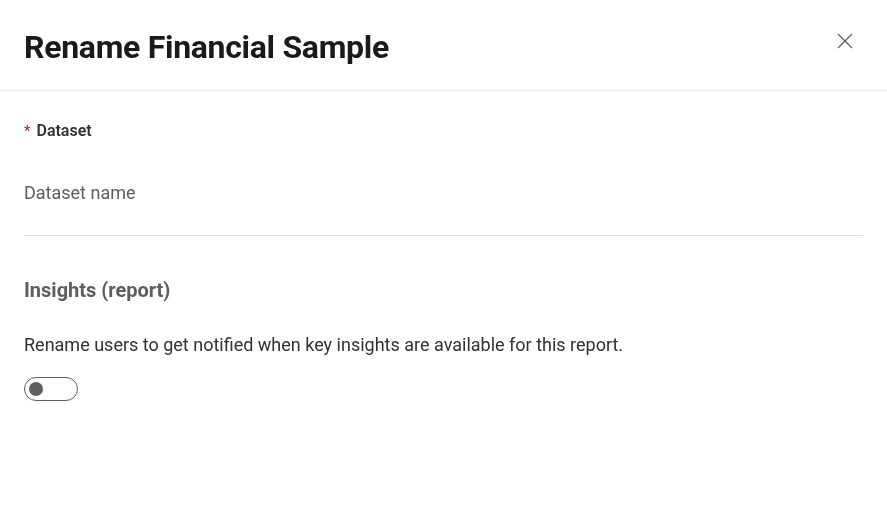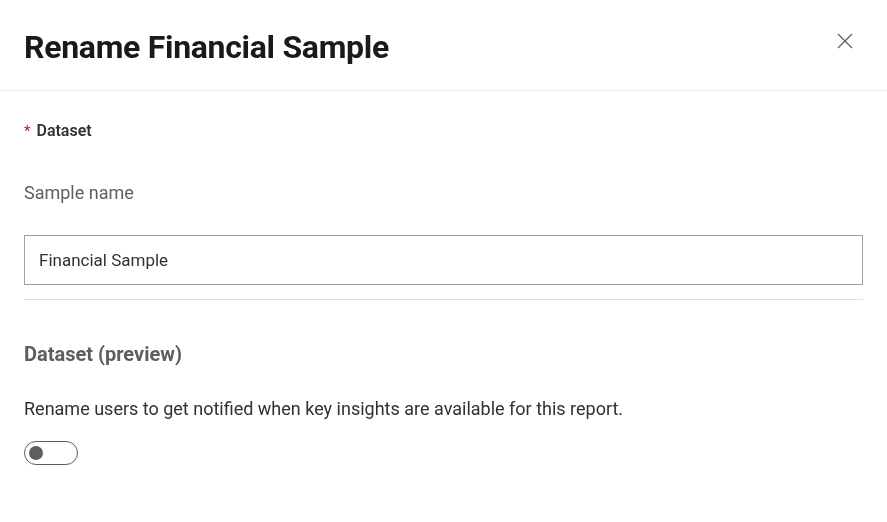--- a/index.html
+++ b/index.html
@@ -133,26 +133,25 @@
     </span>
   </button>
 </div>
 
 <div class="content">
   <div class="required-row">
     <span class="asterisk">*</span>
     <span class="required-text">Dataset</span>
   </div>
 
-  <div class="field-label">Sample name</div>
+  <div class="field-label">Dataset name</div>
 
-  <input type="text" class="text-input" value="Financial Sample" style="">
 
   <div class="divider"></div>
 
-  <h2 class="section-heading">Dataset (preview)</h2>
+  <h2 class="section-heading">Insights (report)</h2>
 
   <p class="section-description">Rename users to get notified when key insights are available for this report.</p>
 
   <div class="toggle">
     <div class="toggle-knob"></div>
   </div>
 </div>
 
 </body></html>

